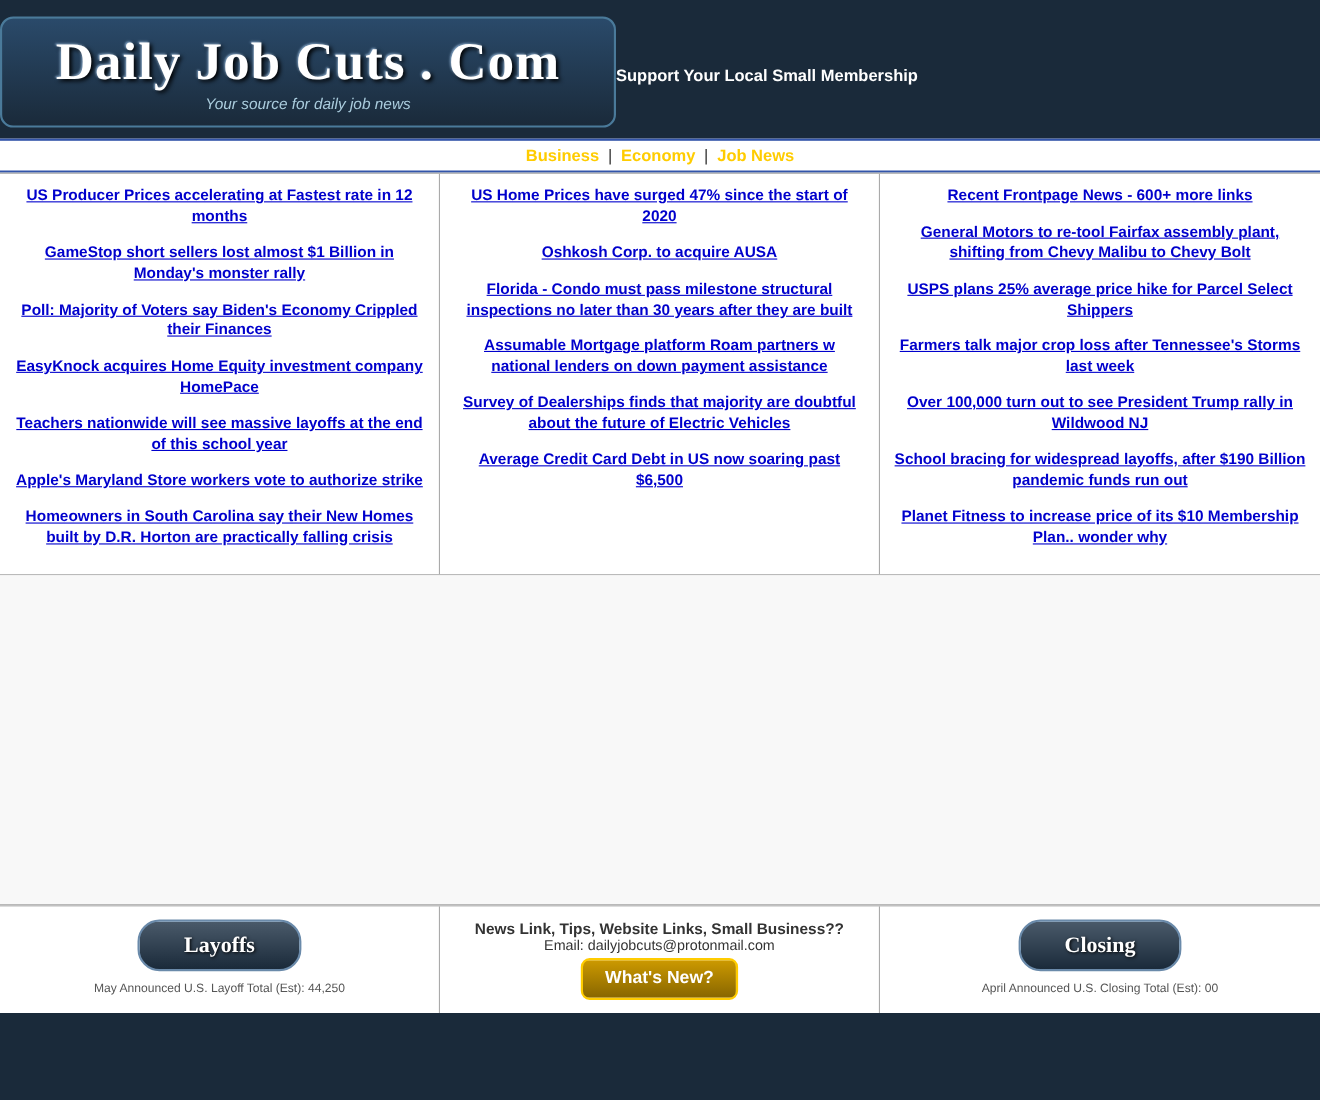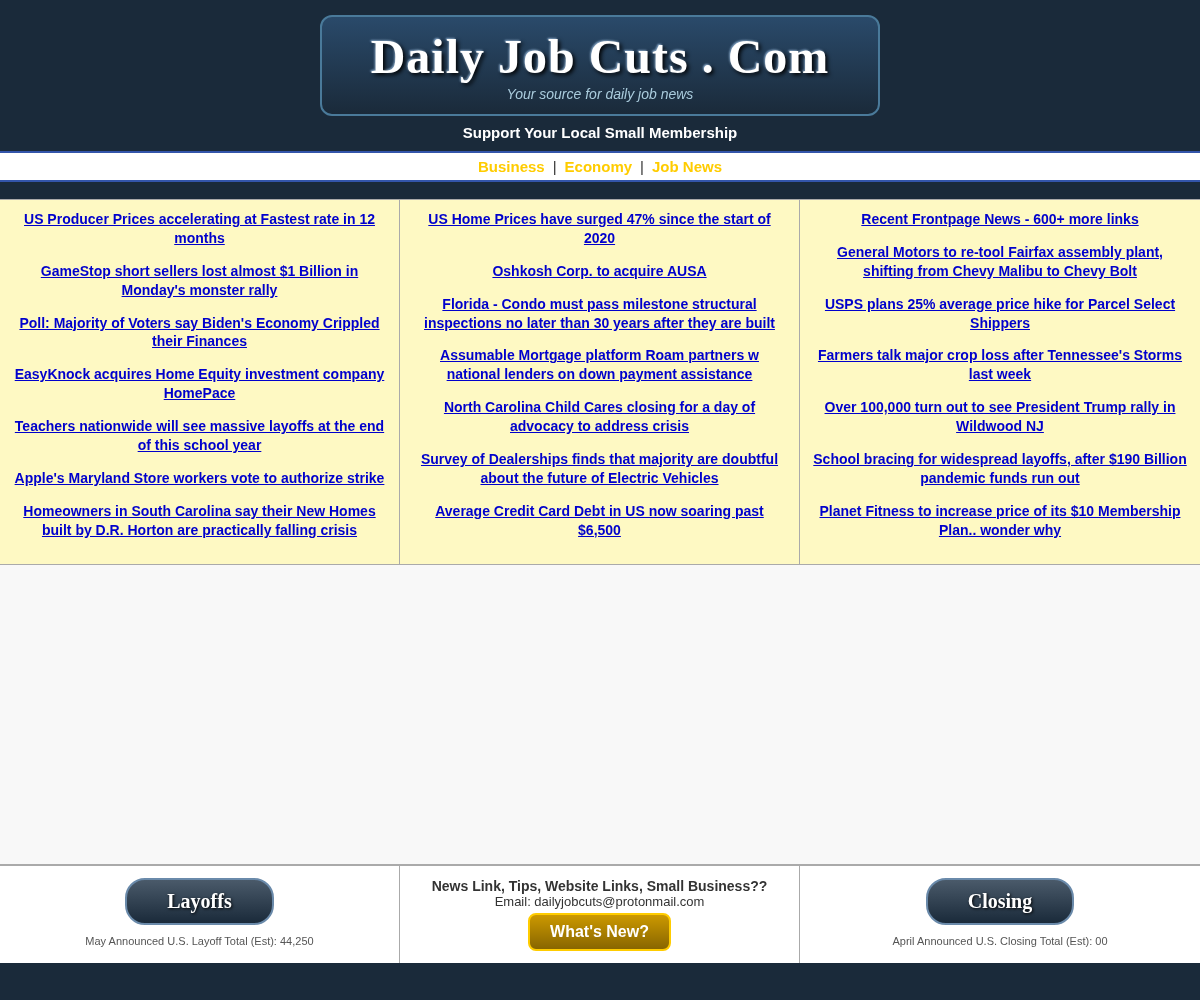--- a/index.html
+++ b/index.html
@@ -5,21 +5,21 @@
     * { margin: 0; padding: 0; box-sizing: border-box; }
     body {
       background-color: #1a2a3a;
       font-family: Arial, sans-serif;
       width: 1200px;
     }
 
     
     .header-container {
       display: flex;
-      flex-direction: column;
+      flex-direction: row;
       align-items: center;
       padding: 15px 0 10px;
       background-color: #1a2a3a;
     }
 
     .logo-box {
       background: linear-gradient(to bottom, #2a4a6a, #1a2a3a);
       border: 2px solid #4a7a9a;
       border-radius: 12px;
       padding: 12px 40px;
@@ -71,22 +71,21 @@
       cursor: pointer;
     }
 
     .nav-separator {
       color: #333333;
       font-size: 15px;
     }
 
     
     .main-content {
-      background-color: #fef9c3;
-      margin-top: 17px;
+      background-color: #ffffff;
     }
 
     .news-grid {
       display: grid;
       grid-template-columns: 1fr 1fr 1fr;
       border-top: 1px solid #aaaaaa;
       border-bottom: 1px solid #aaaaaa;
     }
 
     .news-column {
@@ -214,21 +213,20 @@
       <a class="news-link">Teachers nationwide will see massive layoffs at the end of this school year</a>
       <a class="news-link">Apple's Maryland Store workers vote to authorize strike</a>
       <a class="news-link">Homeowners in South Carolina say their New Homes built by D.R. Horton are practically falling crisis</a>
     </div>
 
     <div class="news-column">
       <a class="news-link">US Home Prices have surged 47% since the start of 2020</a>
       <a class="news-link">Oshkosh Corp. to acquire AUSA</a>
       <a class="news-link">Florida - Condo must pass milestone structural inspections no later than 30 years after they are built</a>
       <a class="news-link">Assumable Mortgage platform Roam partners w national lenders on down payment assistance</a>
-      <a class="news-link">North Carolina Child Cares closing for a day of advocacy to address crisis</a>
       <a class="news-link">Survey of Dealerships finds that majority are doubtful about the future of Electric Vehicles</a>
       <a class="news-link">Average Credit Card Debt in US now soaring past $6,500</a>
     </div>
 
     <div class="news-column">
       <a class="news-link">Recent Frontpage News - 600+ more links</a>
       <a class="news-link">General Motors to re-tool Fairfax assembly plant, shifting from Chevy Malibu to Chevy Bolt</a>
       <a class="news-link">USPS plans 25% average price hike for Parcel Select Shippers</a>
       <a class="news-link">Farmers talk major crop loss after Tennessee's Storms last week</a>
       <a class="news-link">Over 100,000 turn out to see President Trump rally in Wildwood NJ</a>

